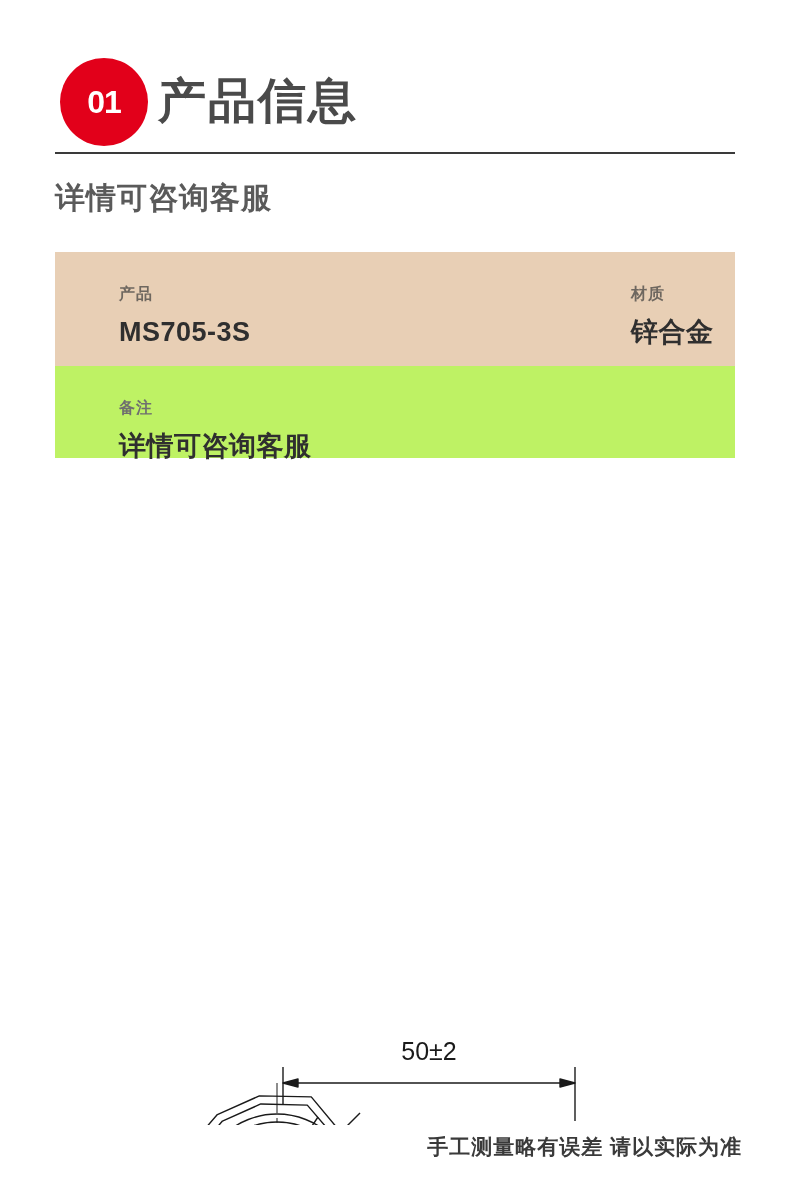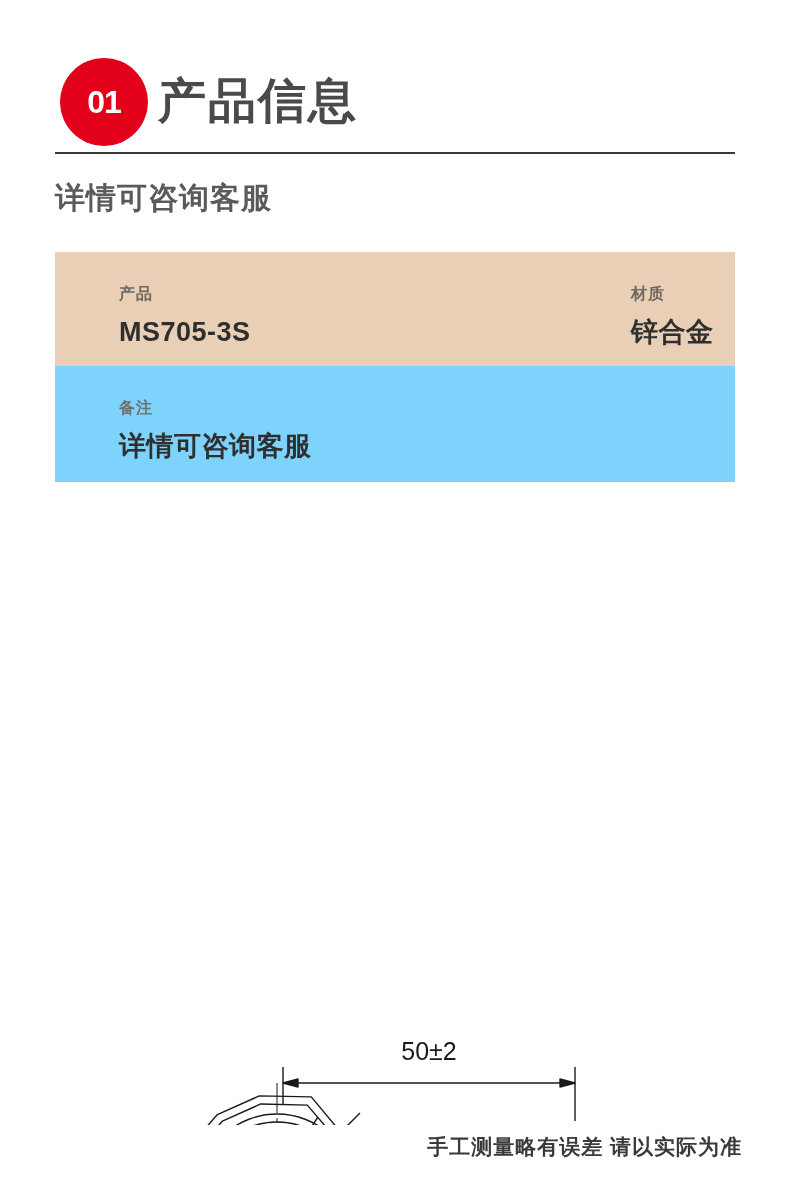--- a/index.html
+++ b/index.html
@@ -59,21 +59,21 @@
     font-size:30px; font-weight:bold; color:#5a5a5a;
     letter-spacing:1px;
   }
 
   
   .spec-table {
     position:absolute; left:55px; top:252px; width:680px;
   }
   .spec-row { width:100%; position:relative; }
   .spec-row.tan  { background:#e8cfb5; height:114px; }
-  .spec-row.gray { background:#7dd3fc; height:116px; }
+  .spec-row.gray { background:#bef264; height:92px; }
   .spec-cell { position:absolute; top:28px; }
   .spec-cell.left  { left:64px; }
   .spec-cell.right { left:576px; }
   .spec-label {
     font-size:16px; font-weight:bold; color:#6e675f;
     letter-spacing:1px; line-height:28px;
   }
   .spec-row.gray .spec-label { color:#6f6f6f; }
   .spec-value {
     font-size:27px; font-weight:bold; color:#2f2f2f;

